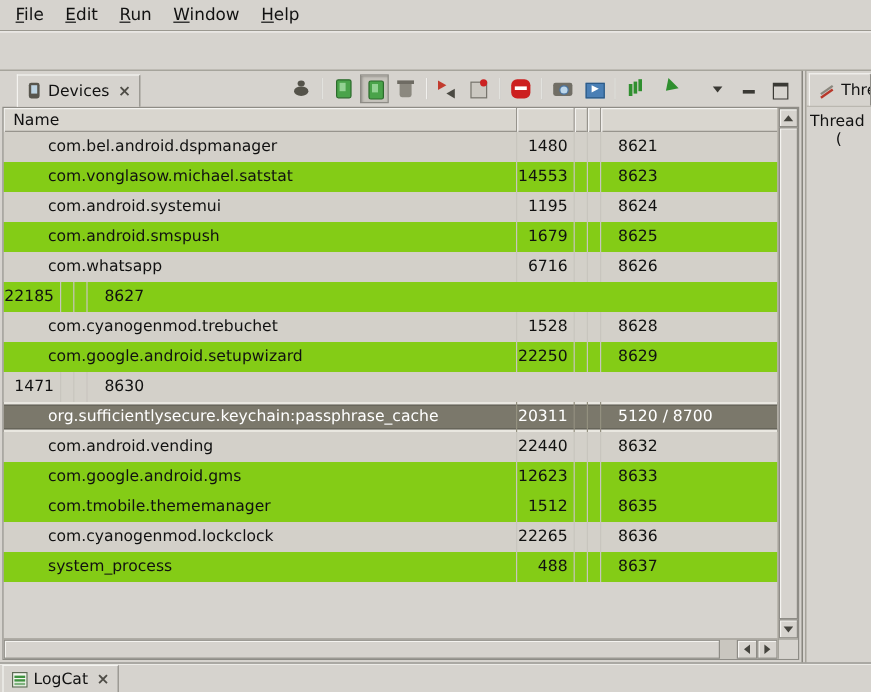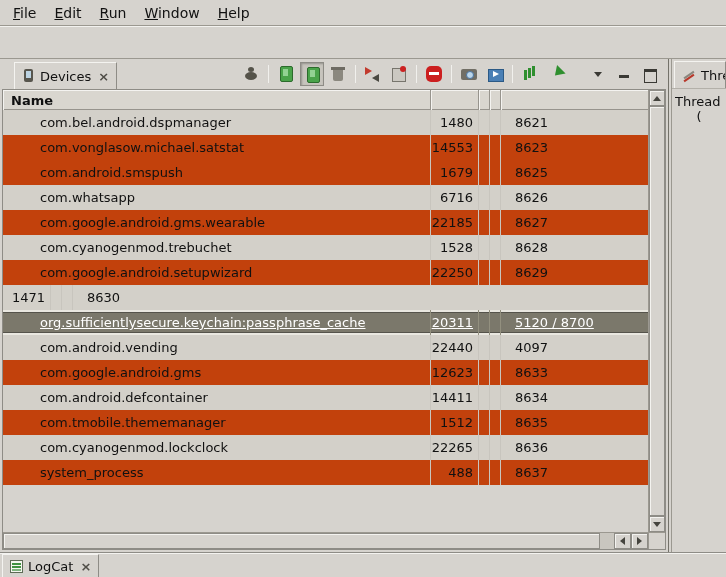--- a/index.html
+++ b/index.html
@@ -82,40 +82,40 @@
   [data-name="hierarchy-view-icon"]::before{left:6px;top:5px;border:6px solid transparent;border-top:9px solid #2f8f2f;transform:rotate(45deg);}
 
   [data-name="view-menu-icon"]::before{left:8px;top:10px;border:4px solid transparent;border-top:5px solid #3a3934;}
   [data-name="minimize-icon"]::before{left:7px;top:13px;width:10px;height:3px;background:#3a3934;}
   [data-name="maximize-icon"]::before{left:6px;top:7px;width:11px;height:10px;border:1px solid #3a3934;border-top:3px solid #3a3934;background:transparent;}
 
   
   .table-wrap{flex:1;margin:0 2px 2px 2px;border:1px solid #8e8c86;display:flex;flex-direction:column;min-height:0;background:#d6d3ce;}
   .table-main{flex:1;display:flex;min-height:0;}
   .tview{flex:1;display:flex;flex-direction:column;overflow:hidden;}
-  .thead{height:20px;display:flex;flex:none;font-weight:bold;}
+  .thead{height:20px;display:flex;flex:none;}
   .hc{height:20px;display:flex;align-items:center;padding-left:8px;background:#d9d6cf;
       border-right:1px solid #97948d;box-shadow:inset 1px 1px 0 #f4f3f0,inset 0 -1px 0 #97948d;
       font-size:13px;overflow:hidden;white-space:nowrap;cursor:default;}
   .w-name{width:428px;}
   .w-pid{width:48px;}
   .w-mini{width:11px;padding-left:0;}
   .w-port{flex:1;border-right:none;}
   .trows{flex:none;}
   .trow{height:25px;display:flex;align-items:stretch;cursor:default;}
   .trow.even{background:#d3d0c9;}
-  .trow.odd{background:#c2410c;}
+  .trow.odd{background:#84cc16;}
   .cell{display:flex;align-items:center;border-right:1px solid #c8c5be;overflow:hidden;white-space:nowrap;font-size:13px;}
   .c-name{width:428px;padding-left:37px;}
   .c-pid{width:48px;justify-content:flex-end;padding-right:5px;}
   .c-mini{width:11px;}
   .c-port{flex:1;padding-left:14px;border-right:none;}
   .trow.selected{background:#7b786b;color:#fff;
     box-shadow:inset 0 2px 0 #e9e7e0,inset 0 -2px 0 #e9e7e0,inset 0 3px 0 #55534b,inset 0 -3px 0 #55534b;}
-  .trow.selected .cell{border-right-color:#93907f;text-decoration:underline;}
+  .trow.selected .cell{border-right-color:#93907f;}
   .tfill{flex:1;background:#d6d3ce;}
 
   
   .vscroll{width:17px;flex:none;display:flex;flex-direction:column;background:#c9c6bf;border-left:1px solid #9b9890;}
   .sbtn{width:100%;height:16px;flex:none;background:#d6d3ce;border:1px solid #8e8c86;
         box-shadow:inset 1px 1px 0 #f4f3f0;display:flex;align-items:center;justify-content:center;cursor:default;}
   .vthumb{flex:1;background:#d6d3ce;border:1px solid #8e8c86;box-shadow:inset 1px 1px 0 #f4f3f0;cursor:default;}
   .arr{width:0;height:0;display:block;}
   .arr-up{border:4px solid transparent;border-bottom:5px solid #45443e;margin-top:-4px;}
   .arr-down{border:4px solid transparent;border-top:5px solid #45443e;margin-bottom:-4px;}
@@ -207,36 +207,42 @@
                   <span class="cell c-mini" data-name="thread-indicator-cell"></span>
                   <span class="cell c-port" data-name="process-port">8621</span>
                 </div>
                 <div class="trow odd" data-name="table-row">
                   <span class="cell c-name" data-name="process-name">com.vonglasow.michael.satstat</span>
                   <span class="cell c-pid" data-name="process-pid">14553</span>
                   <span class="cell c-mini" data-name="heap-indicator-cell"></span>
                   <span class="cell c-mini" data-name="thread-indicator-cell"></span>
                   <span class="cell c-port" data-name="process-port">8623</span>
                 </div>
+                <div class="trow even" data-name="table-row">
+                  <span class="cell c-name" data-name="process-name">com.android.systemui</span>
+                  <span class="cell c-pid" data-name="process-pid">1195</span>
+                  <span class="cell c-mini" data-name="heap-indicator-cell"></span>
+                  <span class="cell c-mini" data-name="thread-indicator-cell"></span>
+                  <span class="cell c-port" data-name="process-port">8624</span>
+                </div>
                 <div class="trow odd" data-name="table-row">
                   <span class="cell c-name" data-name="process-name">com.android.smspush</span>
                   <span class="cell c-pid" data-name="process-pid">1679</span>
                   <span class="cell c-mini" data-name="heap-indicator-cell"></span>
                   <span class="cell c-mini" data-name="thread-indicator-cell"></span>
                   <span class="cell c-port" data-name="process-port">8625</span>
                 </div>
                 <div class="trow even" data-name="table-row">
                   <span class="cell c-name" data-name="process-name">com.whatsapp</span>
                   <span class="cell c-pid" data-name="process-pid">6716</span>
                   <span class="cell c-mini" data-name="heap-indicator-cell"></span>
                   <span class="cell c-mini" data-name="thread-indicator-cell"></span>
                   <span class="cell c-port" data-name="process-port">8626</span>
                 </div>
                 <div class="trow odd" data-name="table-row">
-                  <span class="cell c-name" data-name="process-name">com.google.android.gms.wearable</span>
                   <span class="cell c-pid" data-name="process-pid">22185</span>
                   <span class="cell c-mini" data-name="heap-indicator-cell"></span>
                   <span class="cell c-mini" data-name="thread-indicator-cell"></span>
                   <span class="cell c-port" data-name="process-port">8627</span>
                 </div>
                 <div class="trow even" data-name="table-row">
                   <span class="cell c-name" data-name="process-name">com.cyanogenmod.trebuchet</span>
                   <span class="cell c-pid" data-name="process-pid">1528</span>
                   <span class="cell c-mini" data-name="heap-indicator-cell"></span>
                   <span class="cell c-mini" data-name="thread-indicator-cell"></span>
@@ -260,35 +266,28 @@
                   <span class="cell c-pid" data-name="process-pid">20311</span>
                   <span class="cell c-mini" data-name="heap-indicator-cell"></span>
                   <span class="cell c-mini" data-name="thread-indicator-cell"></span>
                   <span class="cell c-port" data-name="process-port">5120 / 8700</span>
                 </div>
                 <div class="trow even" data-name="table-row">
                   <span class="cell c-name" data-name="process-name">com.android.vending</span>
                   <span class="cell c-pid" data-name="process-pid">22440</span>
                   <span class="cell c-mini" data-name="heap-indicator-cell"></span>
                   <span class="cell c-mini" data-name="thread-indicator-cell"></span>
-                  <span class="cell c-port" data-name="process-port">4097</span>
+                  <span class="cell c-port" data-name="process-port">8632</span>
                 </div>
                 <div class="trow odd" data-name="table-row">
                   <span class="cell c-name" data-name="process-name">com.google.android.gms</span>
                   <span class="cell c-pid" data-name="process-pid">12623</span>
                   <span class="cell c-mini" data-name="heap-indicator-cell"></span>
                   <span class="cell c-mini" data-name="thread-indicator-cell"></span>
                   <span class="cell c-port" data-name="process-port">8633</span>
-                </div>
-                <div class="trow even" data-name="table-row">
-                  <span class="cell c-name" data-name="process-name">com.android.defcontainer</span>
-                  <span class="cell c-pid" data-name="process-pid">14411</span>
-                  <span class="cell c-mini" data-name="heap-indicator-cell"></span>
-                  <span class="cell c-mini" data-name="thread-indicator-cell"></span>
-                  <span class="cell c-port" data-name="process-port">8634</span>
                 </div>
                 <div class="trow odd" data-name="table-row">
                   <span class="cell c-name" data-name="process-name">com.tmobile.thememanager</span>
                   <span class="cell c-pid" data-name="process-pid">1512</span>
                   <span class="cell c-mini" data-name="heap-indicator-cell"></span>
                   <span class="cell c-mini" data-name="thread-indicator-cell"></span>
                   <span class="cell c-port" data-name="process-port">8635</span>
                 </div>
                 <div class="trow even" data-name="table-row">
                   <span class="cell c-name" data-name="process-name">com.cyanogenmod.lockclock</span>

